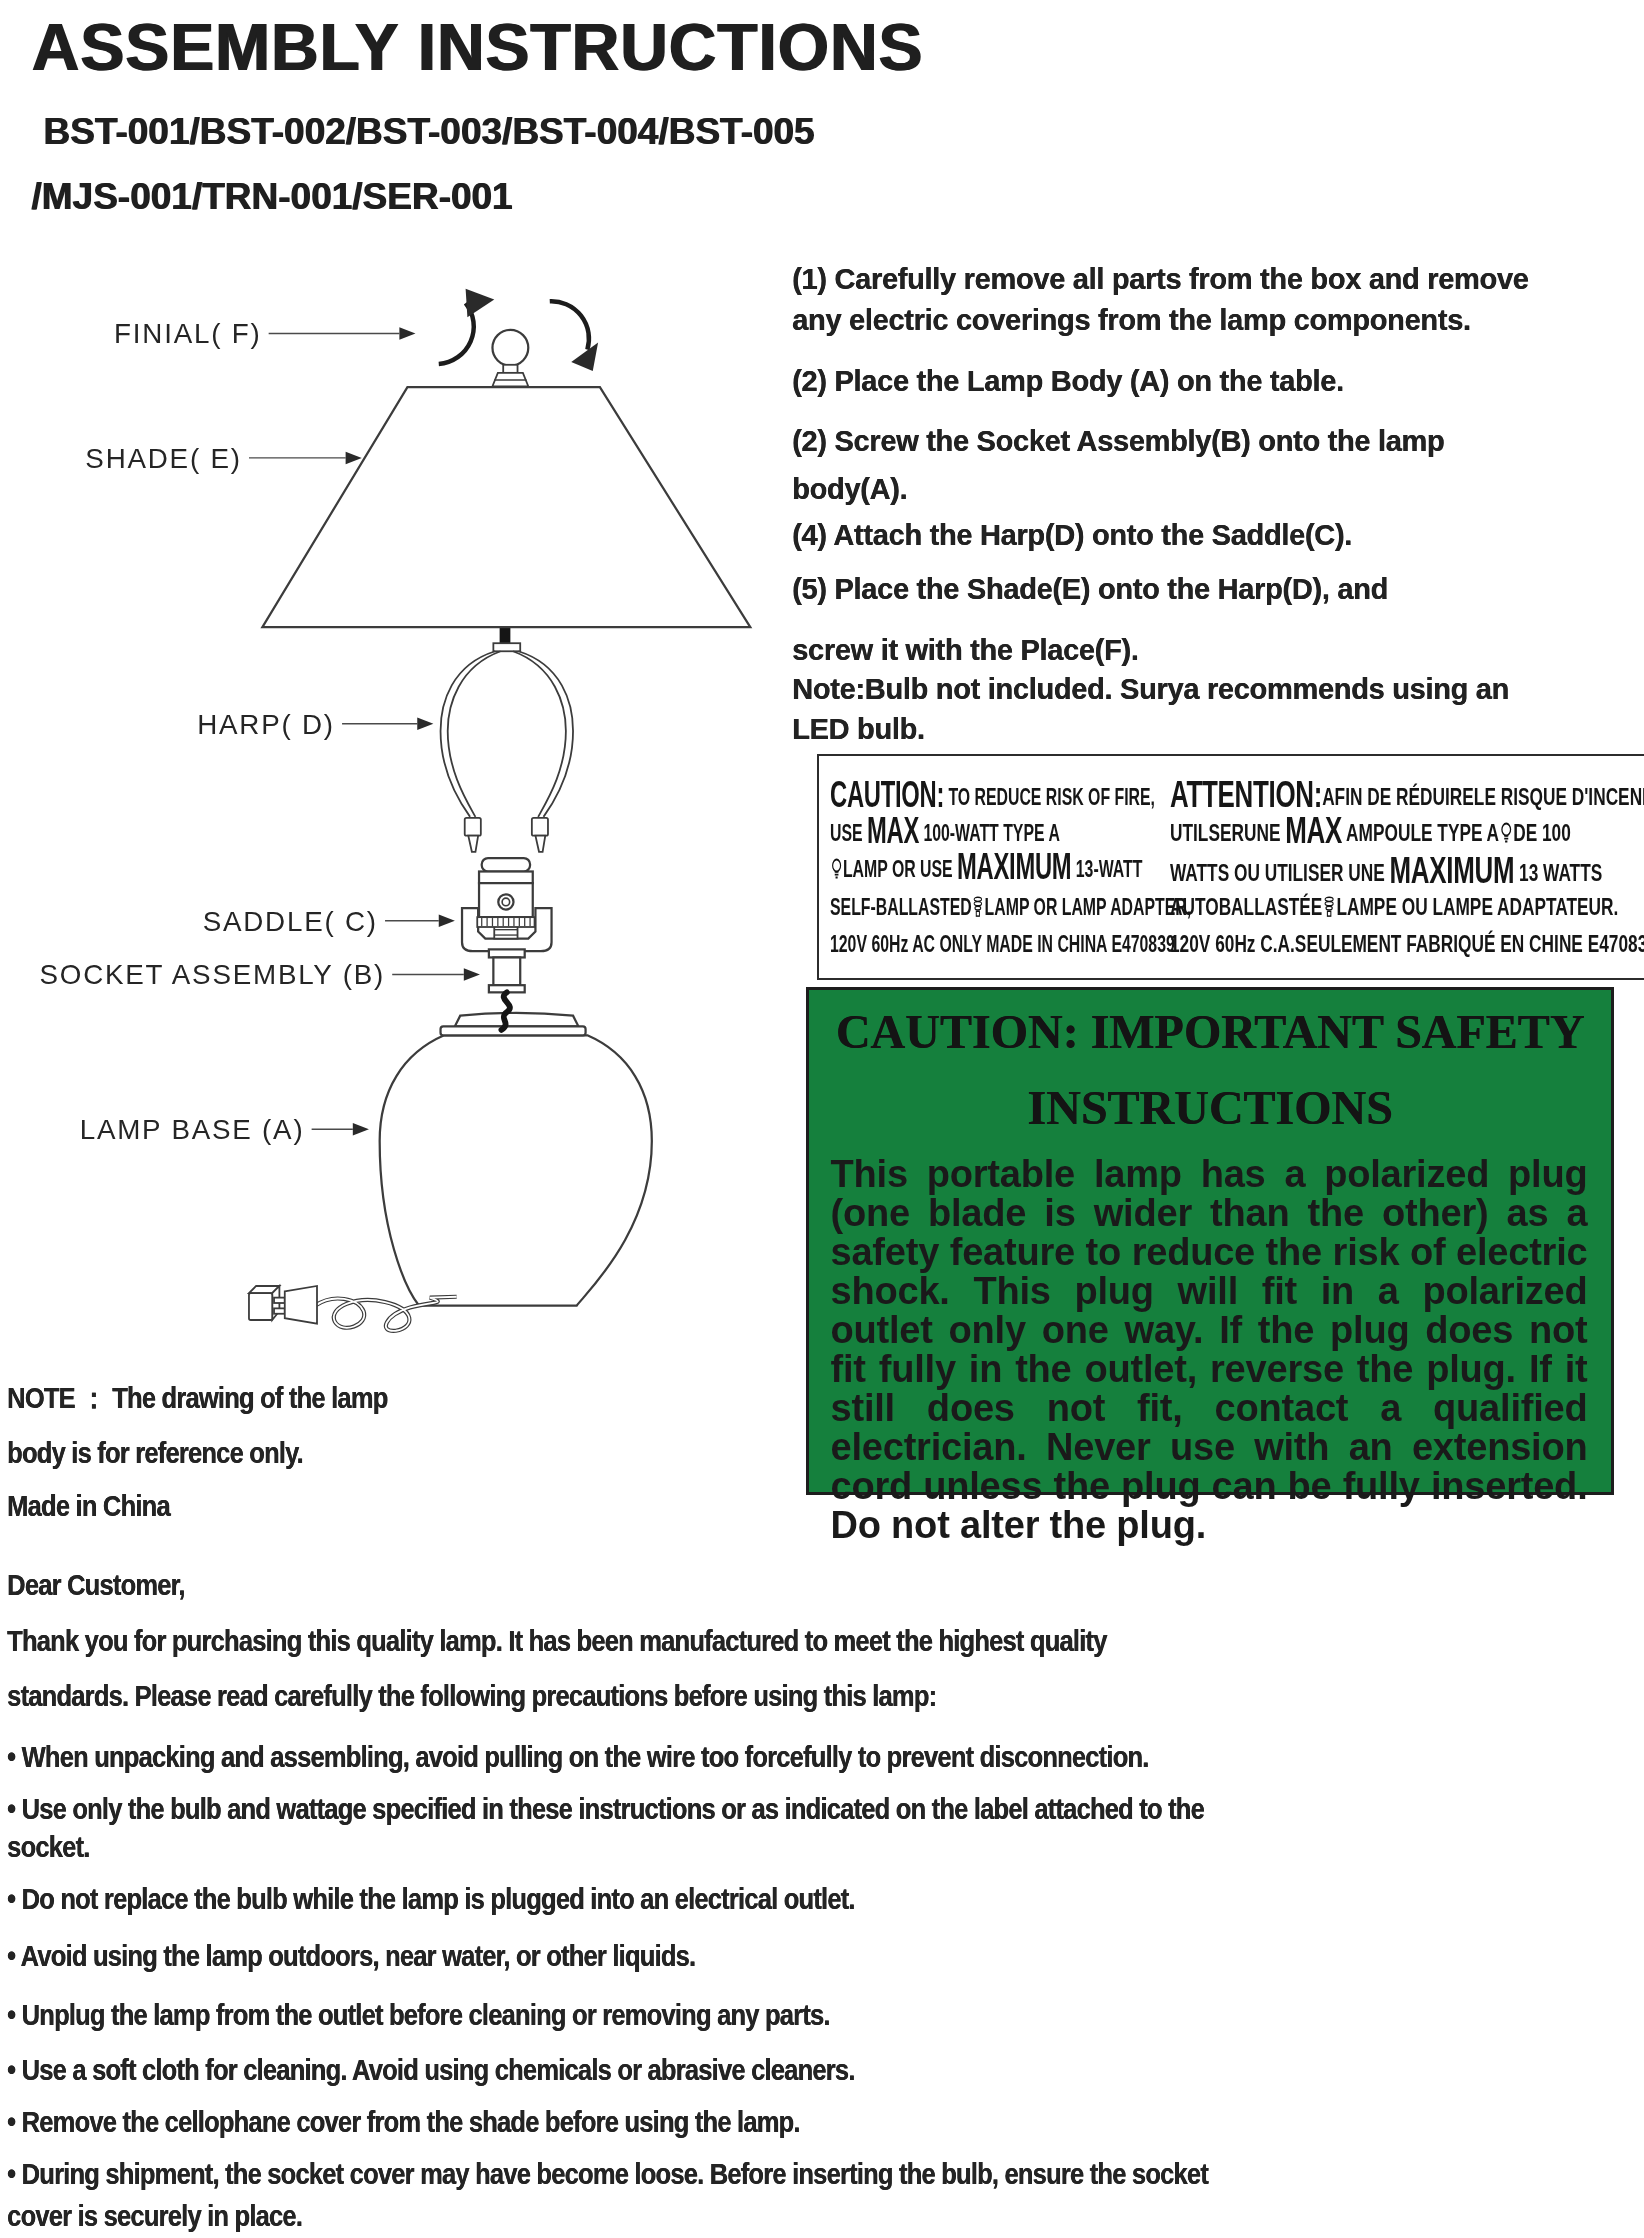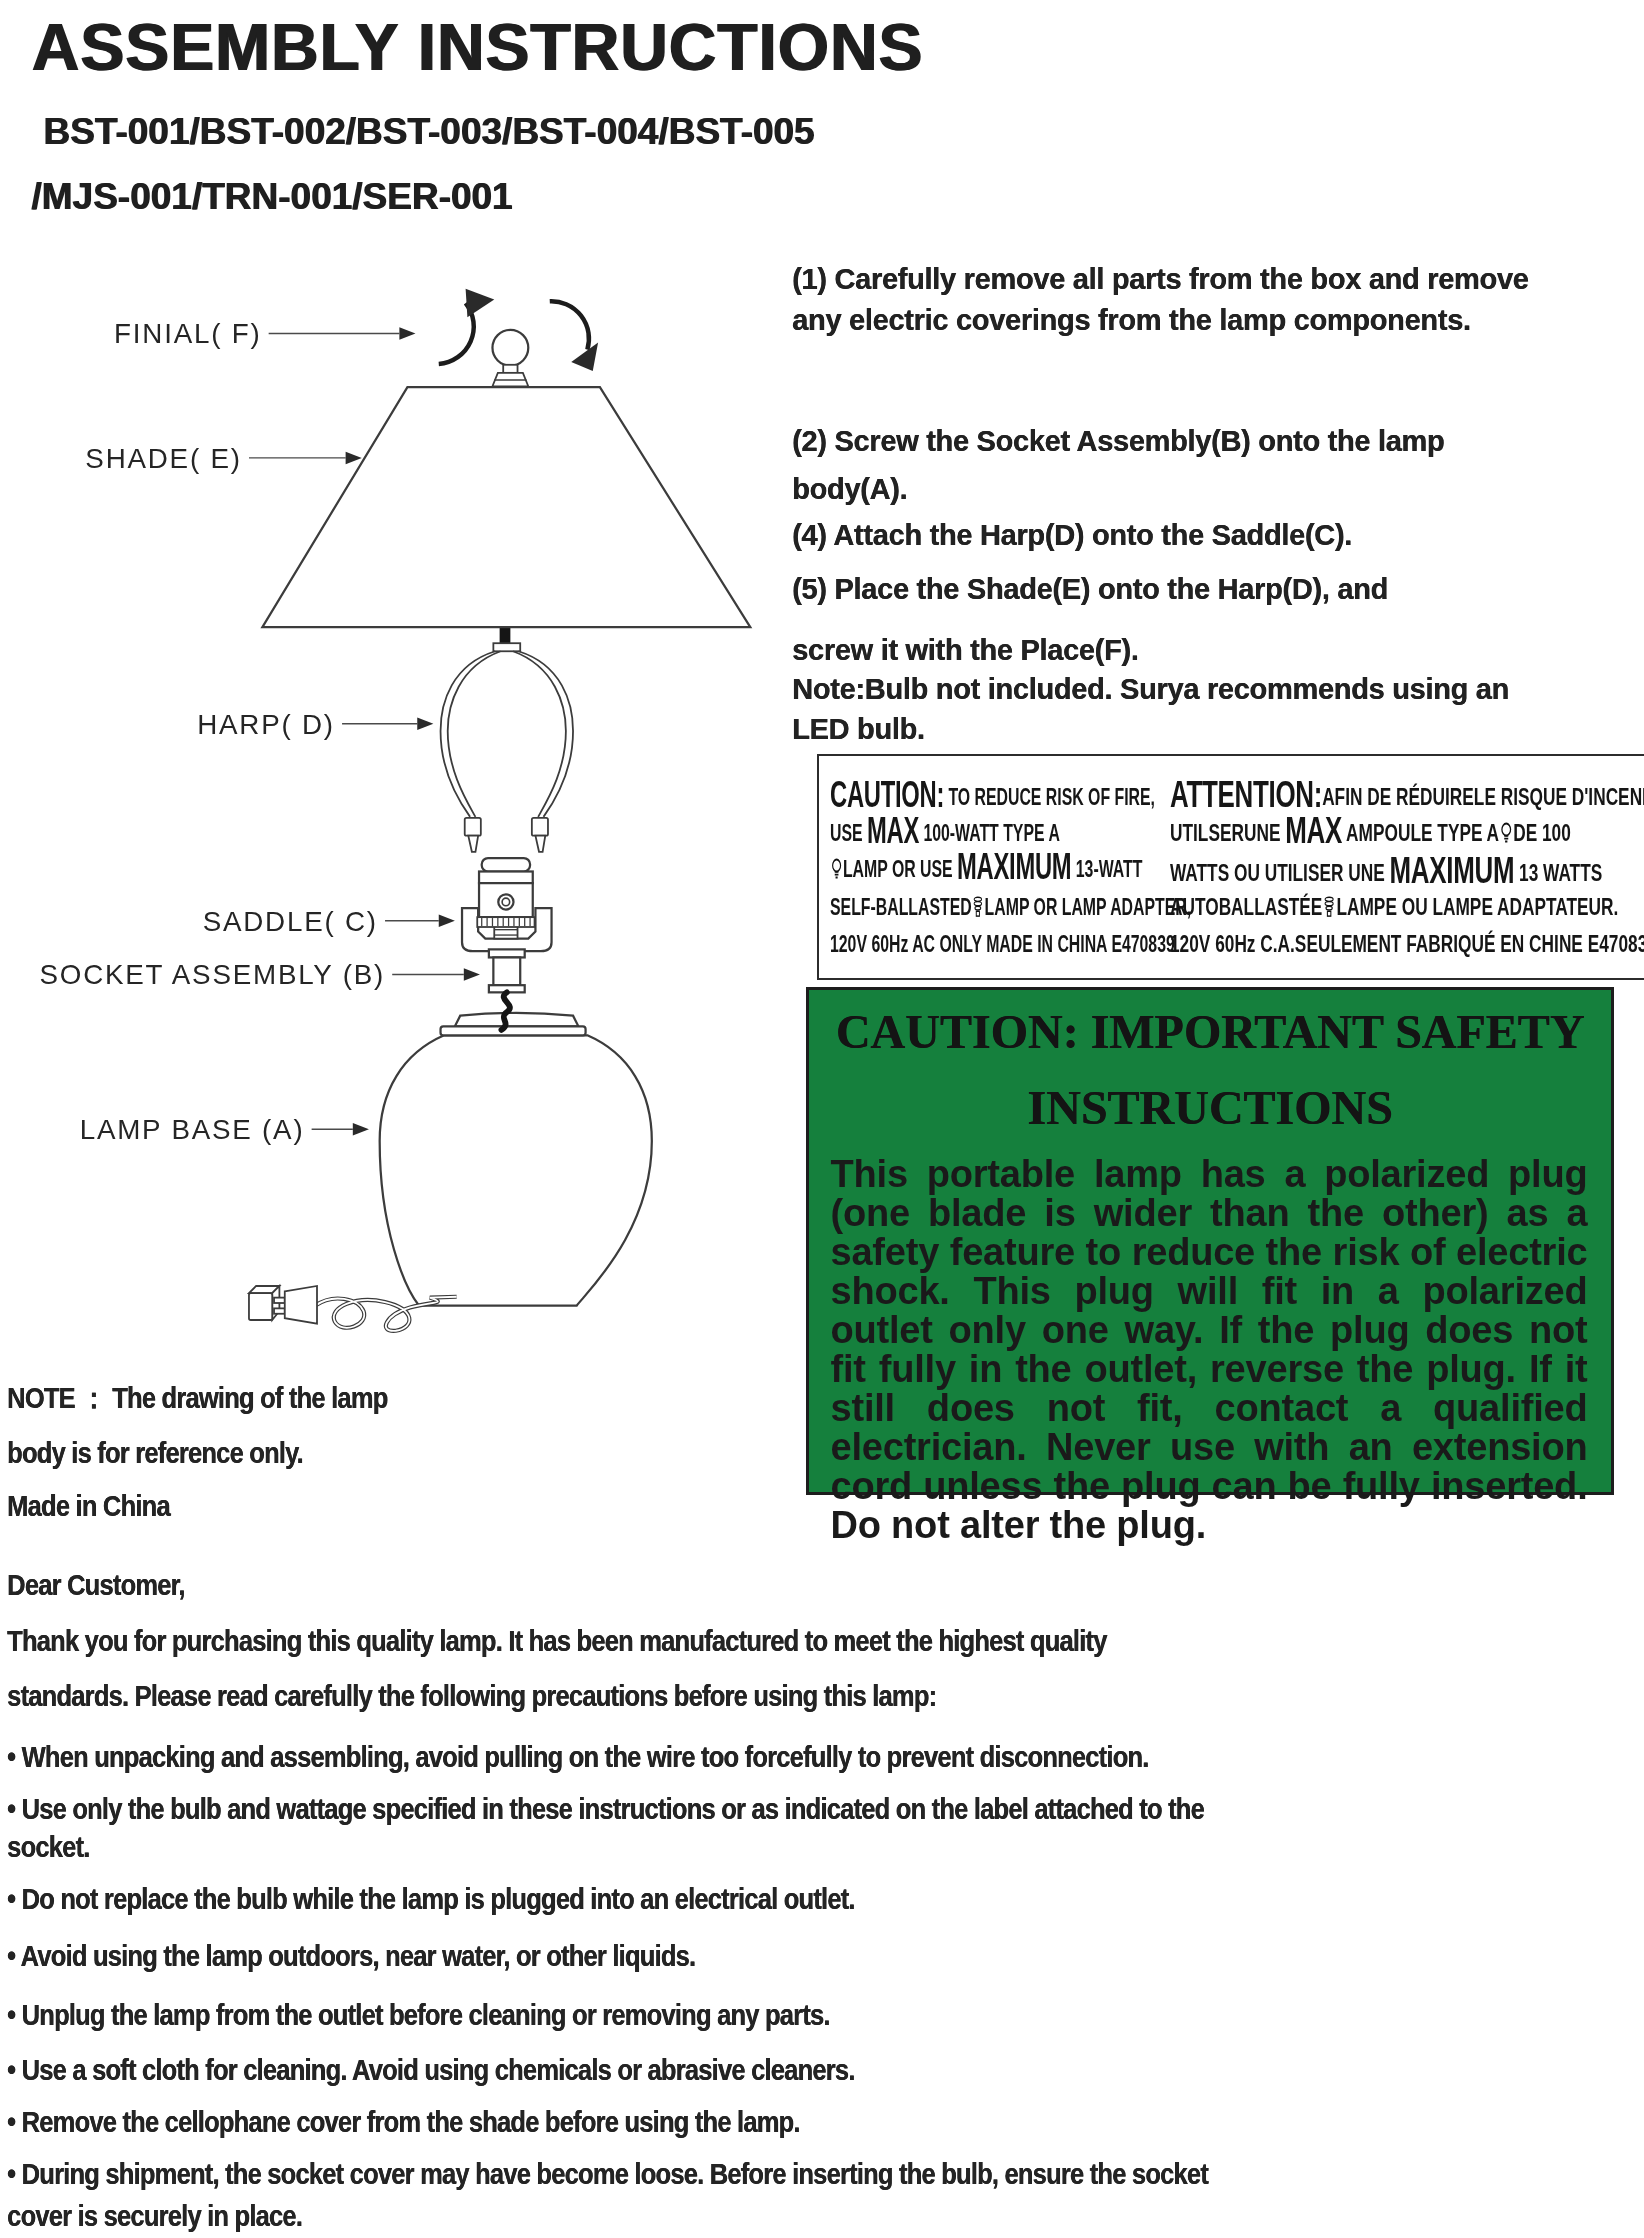--- a/index.html
+++ b/index.html
@@ -79,20 +79,21 @@
 <body>
 
 <div id="page">
 
   <div id="title" class="center-line">ASSEMBLY INSTRUCTIONS</div>
   <div id="models1" class="center-line">BST-001/BST-002/BST-003/BST-004/BST-005</div>
   <div id="models2" class="center-line">/MJS-001/TRN-001/SER-001</div>
 
   <div id="s1a" class="step">(1) Carefully remove all parts from the box and remove</div>
   <div id="s1b" class="step">any electric coverings from the lamp components.</div>
+  <div id="s2" class="step">(2) Place the Lamp Body (A) on the table.</div>
   <div id="s3a" class="step">(2) Screw the Socket Assembly(B) onto the lamp</div>
   <div id="s3b" class="step">body(A).</div>
   <div id="s4" class="step">(4) Attach the Harp(D) onto the Saddle(C).</div>
   <div id="s5a" class="step">(5) Place the Shade(E) onto the Harp(D), and</div>
   <div id="s5b" class="step">screw it with the Place(F).</div>
   <div id="sn1" class="step">Note:Bulb not included. Surya recommends using an</div>
   <div id="sn2" class="step">LED bulb.</div>
 
   <div id="caution1">
     <div id="c1left" class="c1col">

